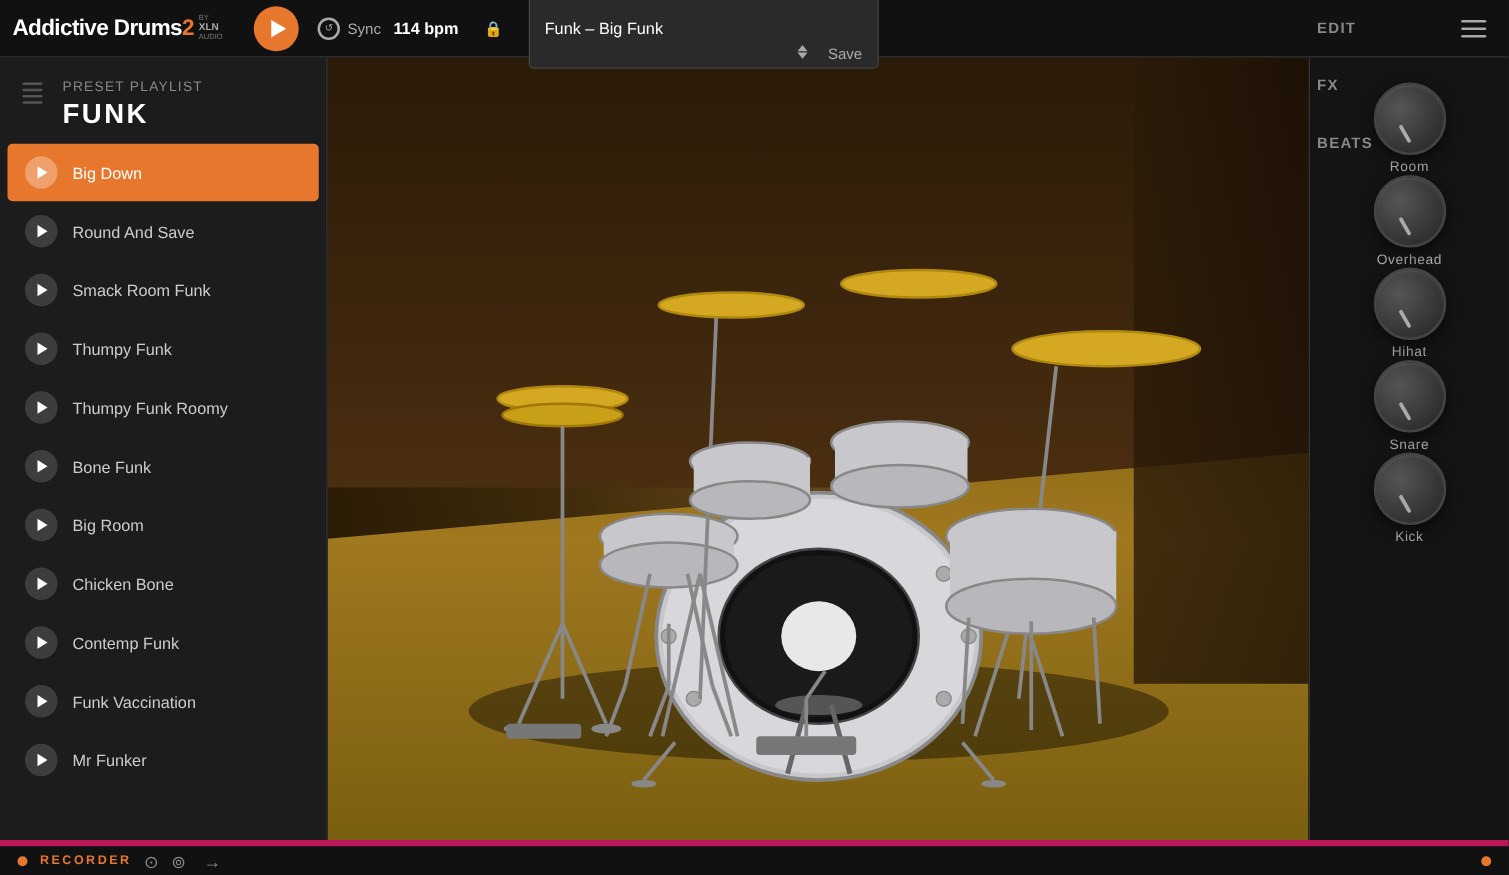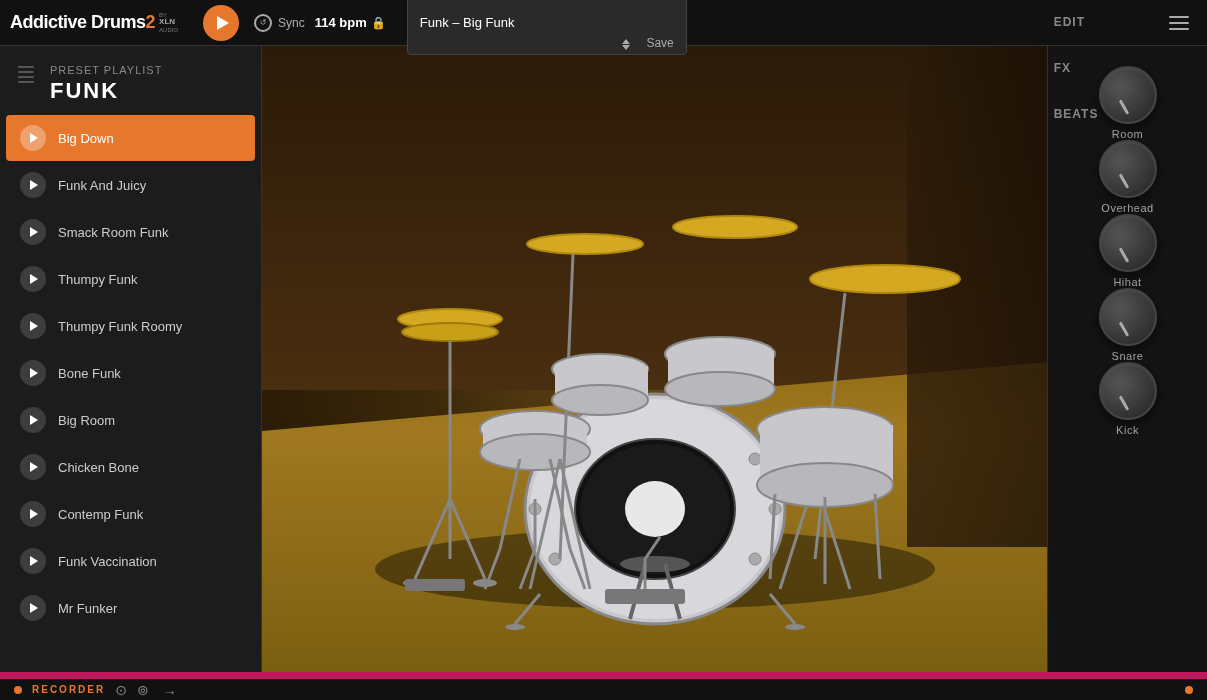--- a/index.html
+++ b/index.html
@@ -87,21 +87,21 @@
       border-radius: 50%;
       display: flex;
       align-items: center;
       justify-content: center;
       font-size: 8px;
     }
 
     .bpm-area {
       display: flex;
       align-items: center;
-      gap: 5px;
+      gap: 21px;
       color: #fff;
       font-size: 13px;
       font-weight: bold;
     }
     .lock-icon {
       font-size: 12px;
       color: #aaa;
     }
 
     .preset-selector {
@@ -370,21 +370,21 @@
       font-size: 11px;
       color: #aaa;
       text-align: center;
       letter-spacing: 0.5px;
     }
 
     
     .recorder-bar {
       height: 28px;
       background: #111;
-      border-top: 7px solid #be185d;
+      border-top: 5px solid #be185d;
       display: flex;
       align-items: center;
       padding: 0 14px;
       gap: 10px;
     }
     .rec-dot {
       width: 8px;
       height: 8px;
       border-radius: 50%;
       background: #e8772e;
@@ -436,21 +436,21 @@
     <span>Sync</span>
   </div>
 
   <div class="bpm-area">
     <span>114 bpm</span>
     <span class="lock-icon">🔒</span>
   </div>
 
   <div class="preset-selector">
     <span class="preset-name">Funk – Big Funk</span>
-    <div style="display:flex;align-items:flex-end;gap:8px;margin-top:40px;">
+    <div style="display:flex;align-items:flex-start;gap:8px;margin-top:40px;">
       <div class="preset-arrows">
         <div class="arrow-up"></div>
         <div class="arrow-down"></div>
       </div>
       <button class="save-btn">Save</button>
     </div>
   </div>
 
   <div class="nav-tabs">
     <div class="nav-tab active">EXPLORE</div>
@@ -485,21 +485,21 @@
         <div class="playlist-item active">
       <div class="play-circle">
         <div class="play-triangle"></div>
       </div>
       <span class="item-name">Big Down</span>
     </div>
         <div class="playlist-item">
       <div class="play-circle">
         <div class="play-triangle"></div>
       </div>
-      <span class="item-name">Funk And Juicy</span>
+      <span class="item-name">Round And Save</span>
     </div>
         <div class="playlist-item">
       <div class="play-circle">
         <div class="play-triangle"></div>
       </div>
       <span class="item-name">Smack Room Funk</span>
     </div>
         <div class="playlist-item">
       <div class="play-circle">
         <div class="play-triangle"></div>

